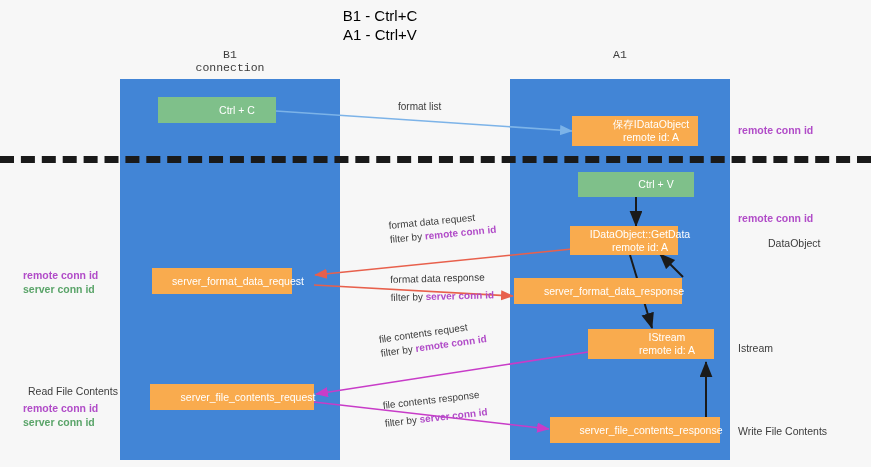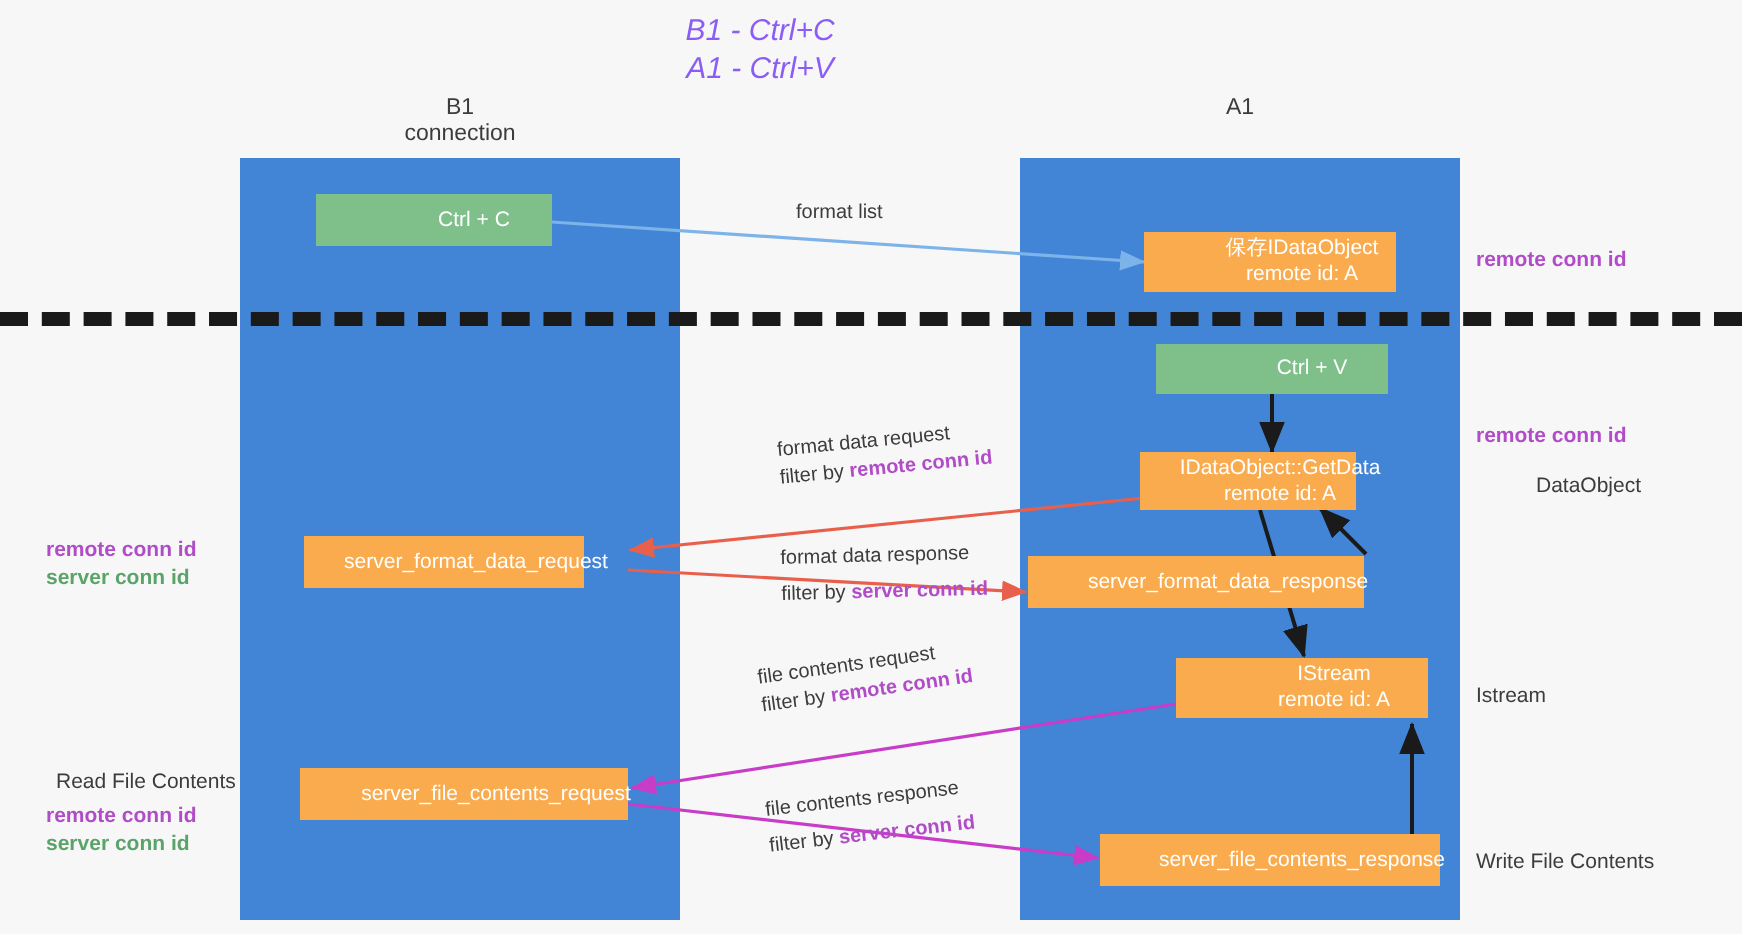--- a/index.html
+++ b/index.html
@@ -10,26 +10,26 @@
     position:relative;
     overflow:hidden;
     color:#3c3c3c;
   }
   .stage{position:absolute;left:0;top:0;width:871px;height:467px;}
   .abs{position:absolute;}
 
   
   #title{
     left:0;top:6px;width:760px;text-align:center;
-    font-size:15px;line-height:19px;color:#8b5cf6;font-style:italic;
+    font-size:15px;line-height:19px;color:#000000;
   }
 
   
   .col-head{
-    font-size:11.5px;line-height:13px;text-align:center;color:#3c3c3c;
+    font-size:11.5px;line-height:13px;text-align:center;color:#3c3c3c;font-family:Liberation Mono, monospace;
   }
 
   
   .lane{background:#4285d6;}
 
   
   .box{
     box-sizing:border-box;
     display:flex;flex-direction:column;
     align-items:center;justify-content:center;

